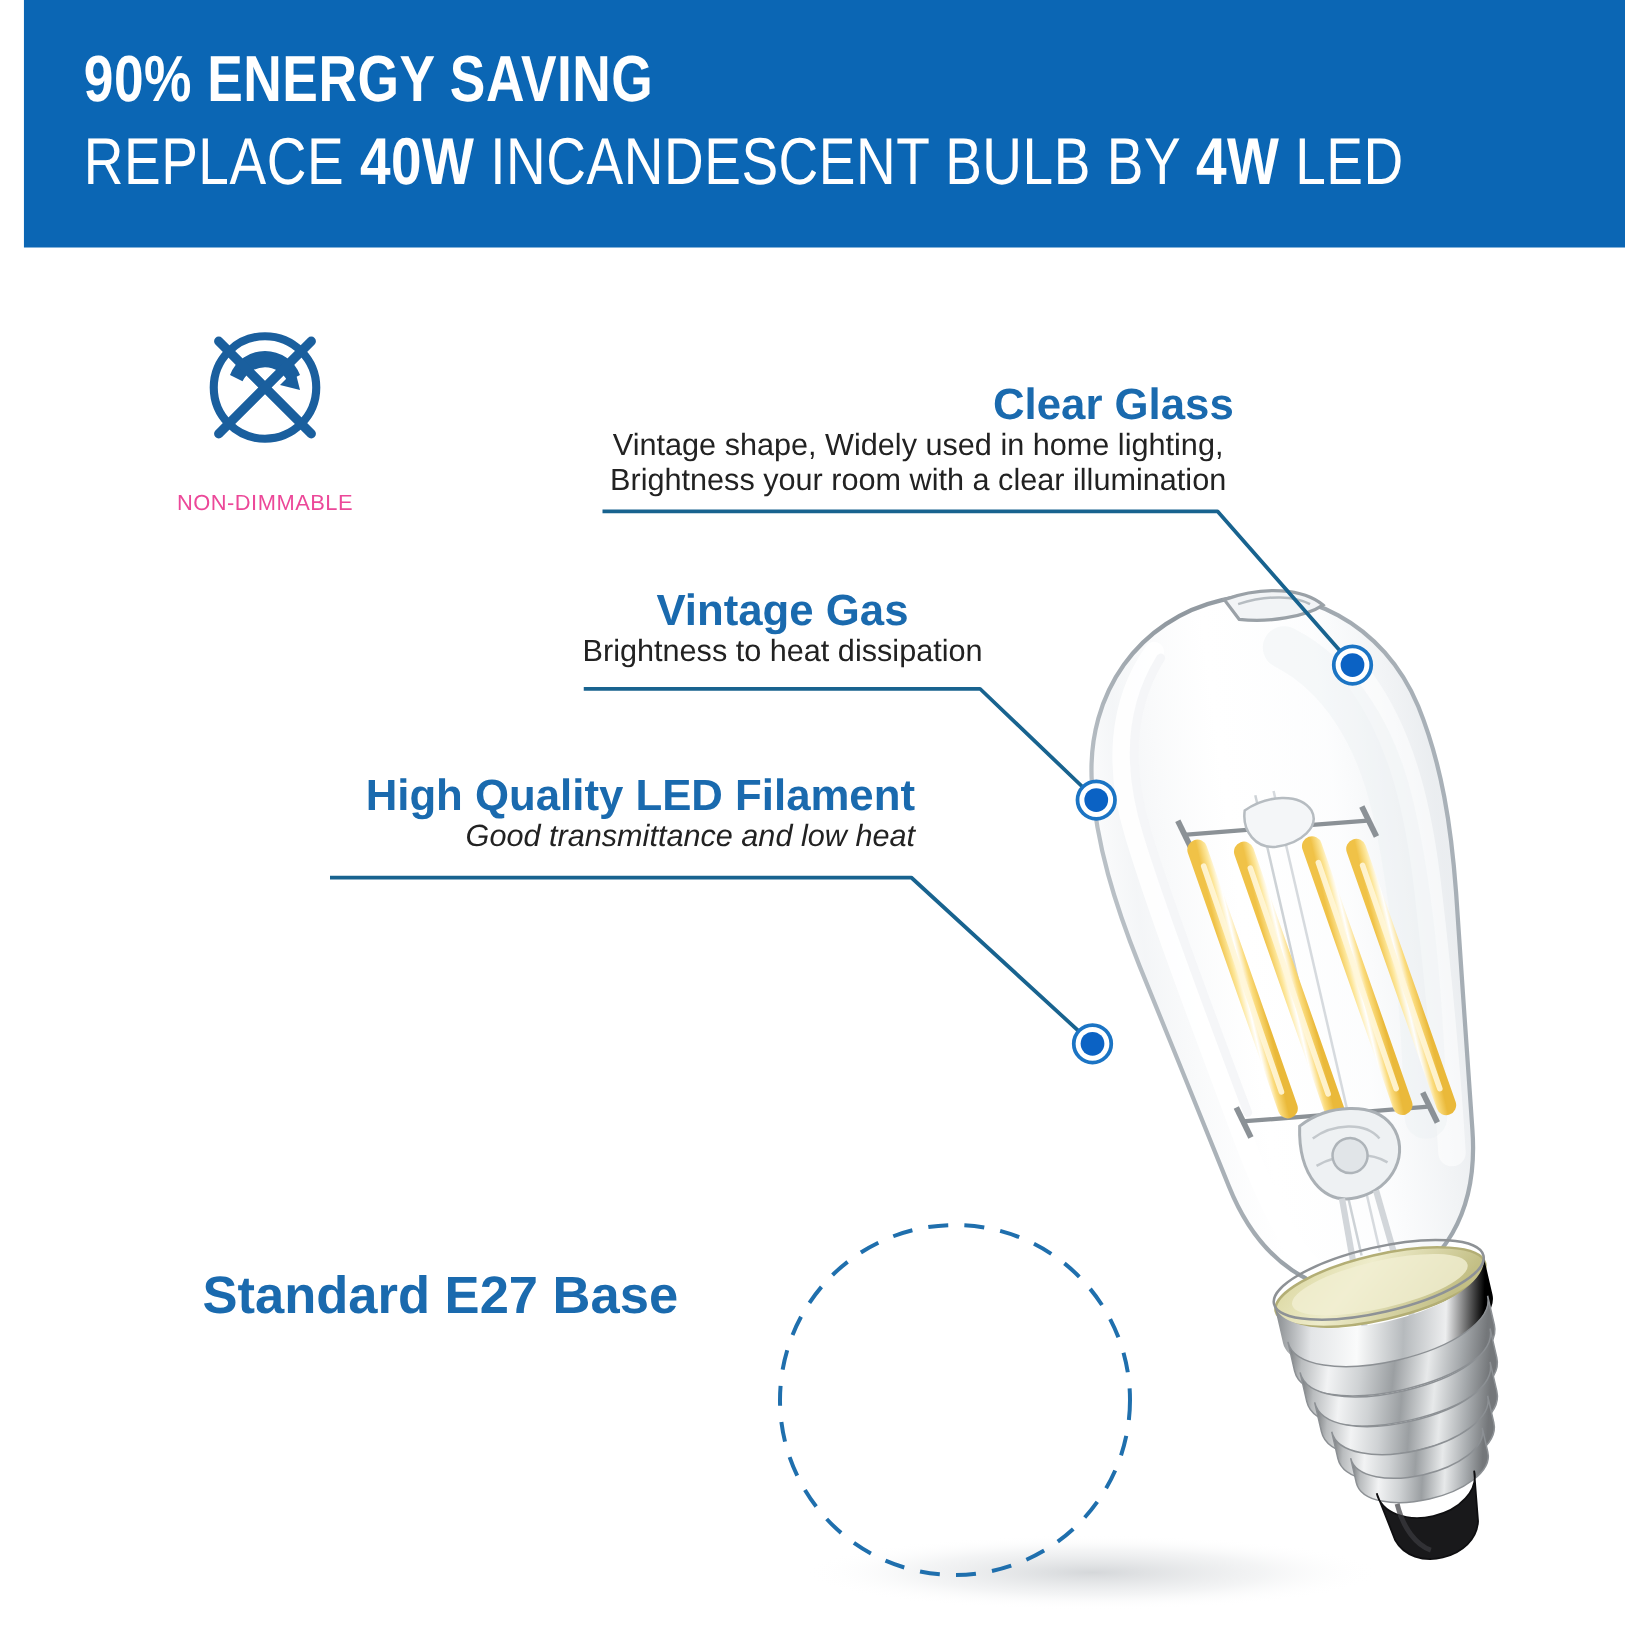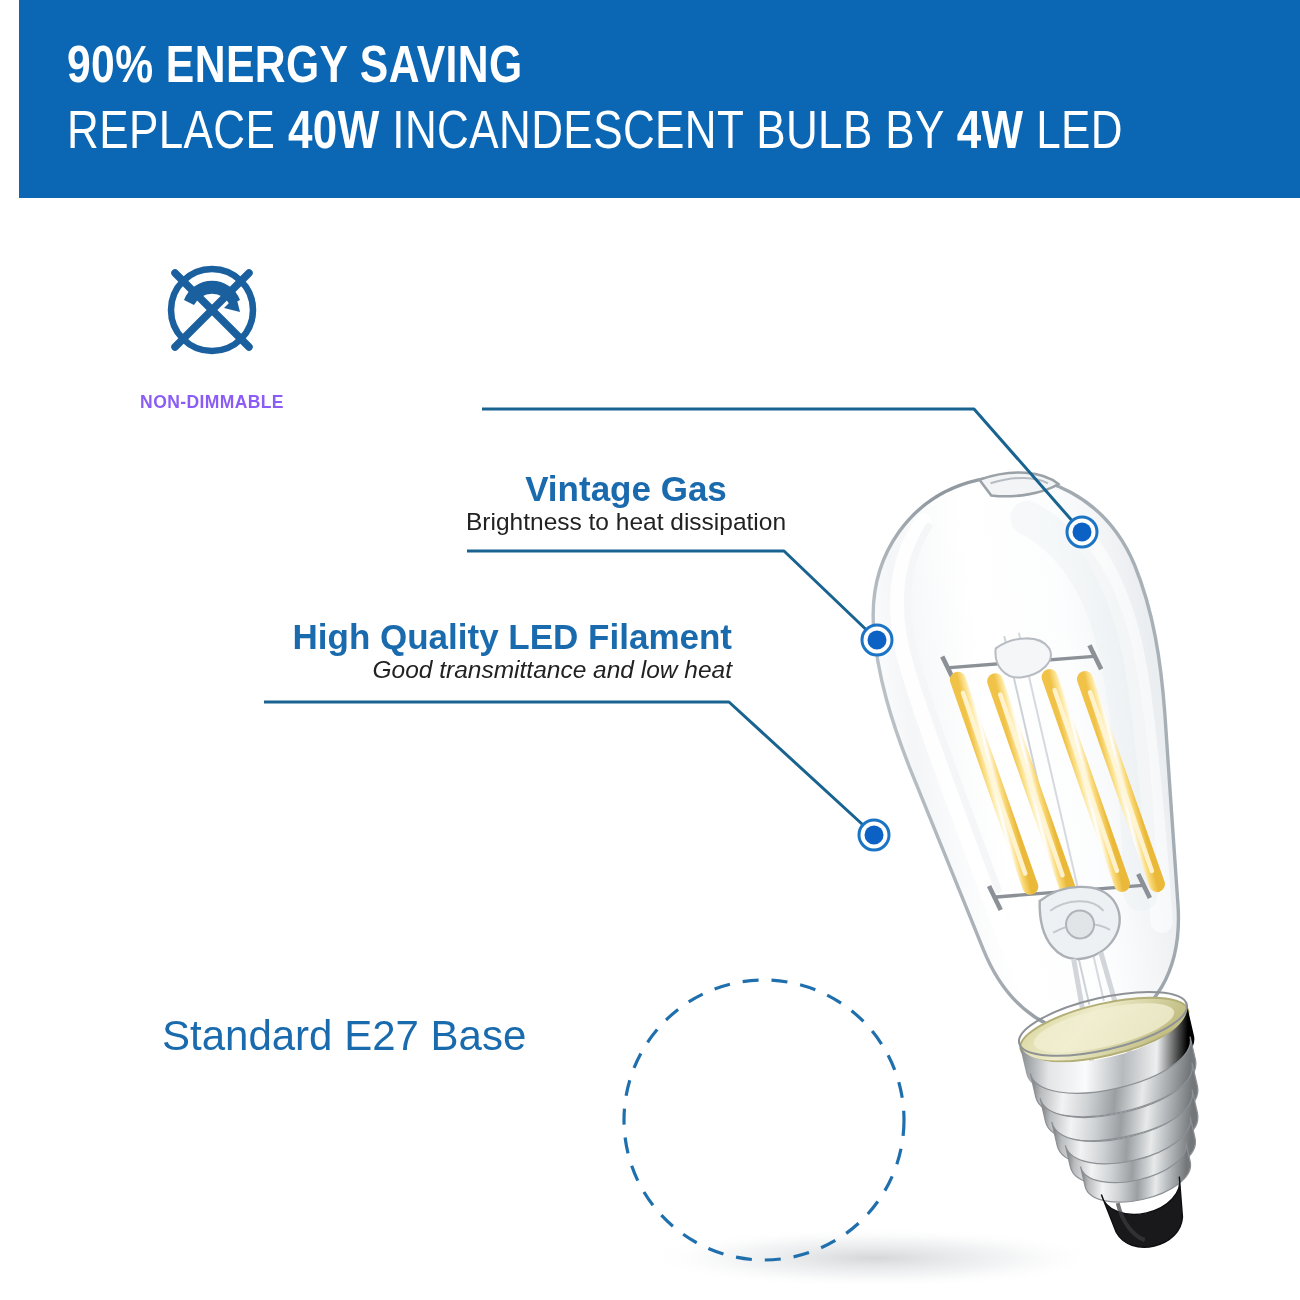--- a/index.html
+++ b/index.html
@@ -33,21 +33,21 @@
     transform:scaleX(0.83);transform-origin:left center;
     white-space:nowrap;line-height:1;
   }
   .header-l2 b{font-weight:bold;}
 
   
   .nondim{position:absolute;left:78px;top:250px;width:230px;}
   .nondim-icon{position:relative;width:120px;height:120px;margin:0 auto;}
   .nondim-label{
     margin-top:22px;text-align:center;
-    color:#8b5cf6;font-size:17.5px;font-weight:bold;letter-spacing:0.4px;
+    color:#ec4899;font-size:17.5px;font-weight:normal;letter-spacing:0.4px;
     font-family:"Liberation Sans",sans-serif;
   }
 
   
   .callout{position:absolute;}
   .callout .title{
     color:#1a6aae;
     font-size:35px;font-weight:bold;line-height:1.08;
     font-family:"Liberation Sans",sans-serif;
     white-space:nowrap;
@@ -65,21 +65,21 @@
 
   #co-gelium{left:447px;top:470px;width:320px;}
   #co-gelium .title{text-align:center;}
   #co-gelium .sub{text-align:center;}
 
   #co-filament{left:245px;top:618px;width:468px;}
   #co-filament .title{text-align:right;}
   #co-filament .sub{text-align:right;font-style:italic;}
 
   #co-base{position:absolute;left:143px;top:1013px;}
-  #co-base .title{font-size:42px;color:#1a6aae;font-weight:normal;white-space:nowrap;}
+  #co-base .title{font-size:42px;color:#1a6aae;font-weight:bold;white-space:nowrap;}
 
   
   .svg-layer{position:absolute;left:0;top:0;width:1300px;height:1300px;pointer-events:none;}
   .bulb-layer{position:absolute;left:0;top:0;width:1300px;height:1300px;}
 </style>
 </head>
 <body>
 
 <div class="page">
 
@@ -278,20 +278,25 @@
         <circle cx="60" cy="60" r="41" fill="none" stroke="#1a5f9e" stroke-width="6.5"></circle>
         <path d="M 32 50 A 30 30 0 0 1 88 50 L 78 55 A 20 20 0 0 0 42 55 Z" fill="#1a5f9e"></path>
         <path d="M 84 46 L 88 62 L 72 58 Z" fill="#1a5f9e"></path>
         <line x1="23" y1="23" x2="97" y2="97" stroke="#1a5f9e" stroke-width="7.5" stroke-linecap="round"></line>
         <line x1="97" y1="23" x2="23" y2="97" stroke="#1a5f9e" stroke-width="7.5" stroke-linecap="round"></line>
       </svg>
     </div>
     <div class="nondim-label">NON-DIMMABLE</div>
   </div>
 
+  <div class="callout" id="co-clear">
+    <div class="title">Clear Glass</div>
+    <div class="sub">Vintage shape, Widely used in home lighting,</div>
+    <div class="sub">Brightness your room with a clear illumination</div>
+  </div>
 
   <div class="callout" id="co-gelium">
     <div class="title">Vintage Gas</div>
     <div class="sub">Brightness to heat dissipation</div>
   </div>
 
   <div class="callout" id="co-filament">
     <div class="title">High Quality LED Filament</div>
     <div class="sub">Good transmittance and low heat</div>
   </div>

